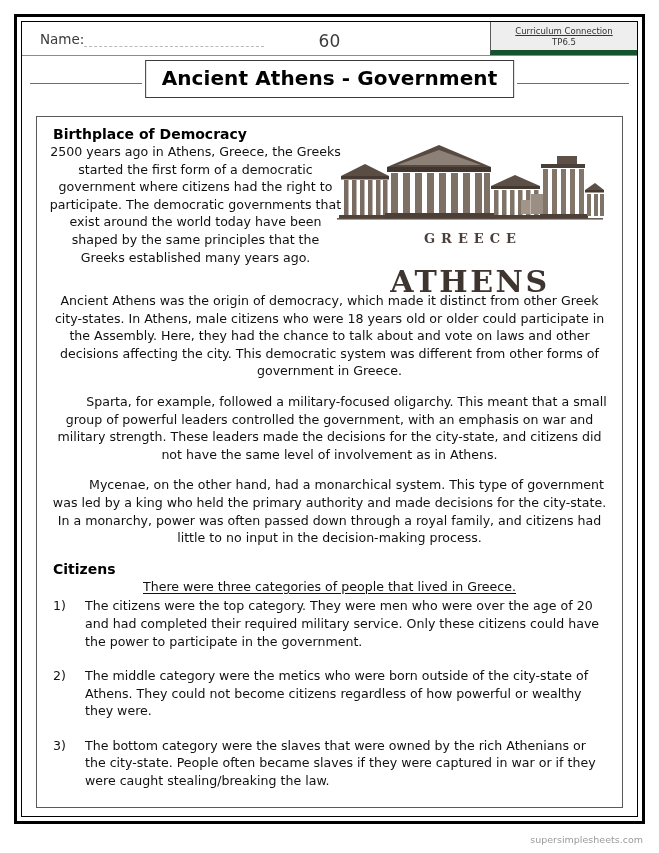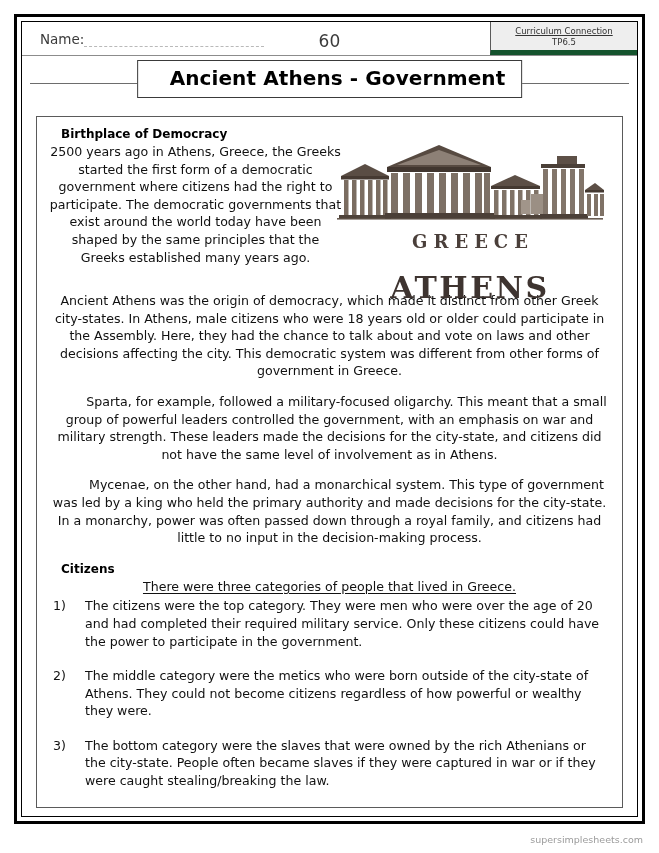--- a/index.html
+++ b/index.html
@@ -116,21 +116,21 @@
   }
   .title-rule.left  { left: 8px;  width: 112px; }
   .title-rule.right { right: 8px; width: 112px; }
   .title-box {
     position: absolute;
     left: 50%;
     top: 4px;
     transform: translateX(-50%);
     border: 1.5px solid #3a3a3a;
     background: #fff;
-    padding: 5px 16px 7px 32px;
+    padding: 5px 16px 7px 16px;
     box-sizing: border-box;
   }
   .title-text {
     font-size: 20px;
     font-weight: bold;
     color: #000;
     letter-spacing: 0.1px;
     white-space: nowrap;
     font-family: "DejaVu Sans", sans-serif;
   }
@@ -142,25 +142,25 @@
     top: 94px;
     right: 14px;
     bottom: 8px;
     border: 1px solid #5a5a5a;
     box-sizing: border-box;
     background: #fff;
     padding: 9px 12px 0 12px;
   }
 
   .sec-heading {
-    font-size: 12px;
+    font-size: 14px;
     font-weight: bold;
     color: #000;
     line-height: 16px;
-    margin: 0 0 1px 12px;
+    margin: 0 0 1px 4px;
   }
   .body-text {
     font-size: 12.6px;
     line-height: 17.6px;
     color: #111;
     margin: 0;
     text-align: center;
   }
   .indent-para {
     text-indent: 34px;
@@ -187,21 +187,21 @@
   }
   .temple-svg {
     display: block;
     width: 270px;
     height: 93px;
     margin: 0 auto;
   }
   .art-greece {
     font-family: "DejaVu Serif", serif;
     font-weight: bold;
-    font-size: 18px;
+    font-size: 13px;
     letter-spacing: 6px;
     color: #4a3f3a;
     margin-top: 4px;
     padding-left: 6px;
   }
   .art-athens {
     font-family: "DejaVu Serif", serif;
     font-weight: bold;
     font-size: 30px;
     letter-spacing: 2.5px;

